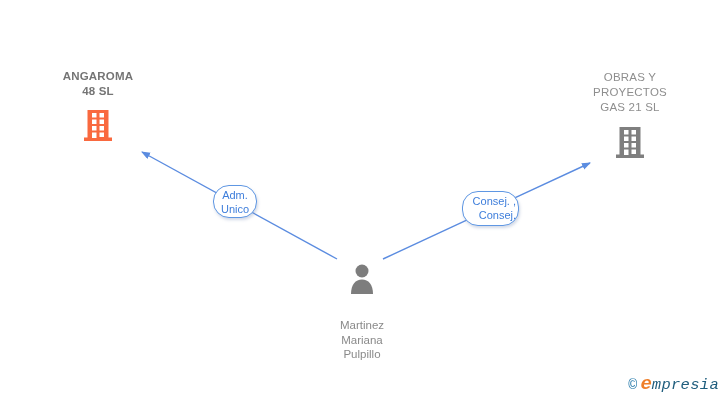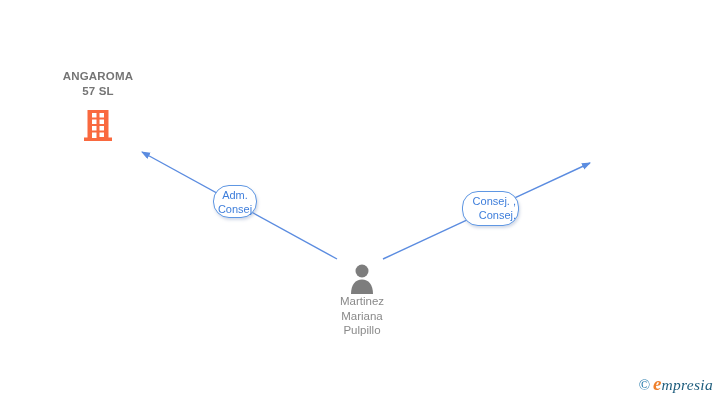--- a/index.html
+++ b/index.html
@@ -8,33 +8,33 @@
     font-family:"Liberation Sans","DejaVu Sans",sans-serif;
   }
   .edges{position:absolute;left:0;top:0;z-index:1;}
   .node{position:absolute;text-align:center;z-index:2;}
   .company-name{font-size:11.5px;line-height:15px;letter-spacing:.2px;}
   .company-1 .company-name{color:#757575;font-weight:bold;}
   .company-2 .company-name{color:#8e8e8e;font-weight:normal;}
   .node-icon{display:block;margin:0 auto;}
   .company-1 .node-icon{margin-top:11px;}
   .company-2 .node-icon{margin-top:12px;}
-  .person-name{margin-top:0;font-size:11.5px;line-height:14.5px;color:#8a8a8a;}
+  .person-name{margin-top:24px;font-size:11.5px;line-height:14.5px;color:#8a8a8a;}
   .edge-label{
     position:absolute;z-index:3;background:#ffffff;
     border:1px solid #5f97e3;border-radius:16px;
     color:#3e7edb;font-size:11px;line-height:13.5px;text-align:center;
     padding:3px 2px;box-sizing:border-box;
     box-shadow:1px 2px 3px rgba(130,150,185,0.35);
   }
   .label-1{left:213px;top:185px;width:44px;height:33px;}
   .label-2{left:462px;top:191px;width:57px;height:35px;text-align:right;}
   .logo{
-    position:absolute;right:15px;bottom:5px;z-index:2;
-    font-family:Liberation Serif, serif;font-style:italic;
+    position:absolute;right:9px;bottom:5px;z-index:2;
+    font-family:Liberation Mono, monospace;font-style:italic;
     white-space:nowrap;
   }
   .logo .copy{color:#2e7fae;font-size:15px;font-style:normal;margin-right:3px;}
   .logo .e{color:#ef7f2a;font-size:19px;font-weight:bold;}
   .logo .rest{color:#1e5d7d;font-size:15.5px;letter-spacing:.3px;}
 </style>
 </head>
 <body>
 
 <div class="canvas">
@@ -45,52 +45,71 @@
         <path d="M0,0 L9,3.5 L0,7 Z" fill="#5b8ce0"></path>
       </marker>
     </defs>
     <line x1="337" y1="259" x2="142" y2="152" stroke="#5b8ce0" stroke-width="1.4" marker-end="url(#arrow)"></line>
     <line x1="383" y1="259" x2="590" y2="163" stroke="#5b8ce0" stroke-width="1.4" marker-end="url(#arrow)"></line>
   </svg>
 
   <div class="node company-1" style="left:36px;top:69px;width:124px;">
     <div class="company-name">
       <div>ANGAROMA</div>
-      <div>57 SL</div>
+      <div>48 SL</div>
     </div>
     <svg class="node-icon" width="28" height="31" viewBox="0 0 28 31">
       <rect x="3.5" y="0" width="21" height="28" fill="#f9693f"></rect>
       <rect x="0" y="27.5" width="28" height="3.5" fill="#f9693f"></rect>
       <rect x="8" y="3" width="4.5" height="4.5" fill="#ffffff"></rect>
       <rect x="15.5" y="3" width="4.5" height="4.5" fill="#ffffff"></rect>
       <rect x="8" y="9.5" width="4.5" height="4.5" fill="#ffffff"></rect>
       <rect x="15.5" y="9.5" width="4.5" height="4.5" fill="#ffffff"></rect>
       <rect x="8" y="16" width="4.5" height="4.5" fill="#ffffff"></rect>
       <rect x="15.5" y="16" width="4.5" height="4.5" fill="#ffffff"></rect>
       <rect x="8" y="22.5" width="4.5" height="5.5" fill="#ffffff"></rect>
       <rect x="15.5" y="22.5" width="4.5" height="4.5" fill="#ffffff"></rect>
     </svg>
   </div>
 
+  <div class="node company-2" style="left:568px;top:70px;width:124px;">
+    <div class="company-name">
+      <div>OBRAS Y</div>
+      <div>PROYECTOS</div>
+      <div>GAS 21 SL</div>
+    </div>
+    <svg class="node-icon" width="28" height="31" viewBox="0 0 28 31">
+      <rect x="3.5" y="0" width="21" height="28" fill="#7f7f7f"></rect>
+      <rect x="0" y="27.5" width="28" height="3.5" fill="#7f7f7f"></rect>
+      <rect x="8" y="3" width="4.5" height="4.5" fill="#ffffff"></rect>
+      <rect x="15.5" y="3" width="4.5" height="4.5" fill="#ffffff"></rect>
+      <rect x="8" y="9.5" width="4.5" height="4.5" fill="#ffffff"></rect>
+      <rect x="15.5" y="9.5" width="4.5" height="4.5" fill="#ffffff"></rect>
+      <rect x="8" y="16" width="4.5" height="4.5" fill="#ffffff"></rect>
+      <rect x="15.5" y="16" width="4.5" height="4.5" fill="#ffffff"></rect>
+      <rect x="8" y="22.5" width="4.5" height="5.5" fill="#ffffff"></rect>
+      <rect x="15.5" y="22.5" width="4.5" height="4.5" fill="#ffffff"></rect>
+    </svg>
+  </div>
 
   <div class="node person" style="left:302px;top:264px;width:120px;">
     <svg class="node-icon" width="30" height="30" viewBox="0 0 30 30">
       <circle cx="15" cy="7" r="6.5" fill="#7d7d7d"></circle>
       <path d="M4,30 C4,20.5 8.5,15.5 15,15.5 C21.5,15.5 26,20.5 26,30 Z" fill="#7d7d7d"></path>
     </svg>
     <div class="person-name">
       <div>Martinez</div>
       <div>Mariana</div>
       <div>Pulpillo</div>
     </div>
   </div>
 
   <div class="edge-label label-1">
     <div>Adm.</div>
-    <div>Consej</div>
+    <div>Unico</div>
   </div>
   <div class="edge-label label-2">
     <div>Consej. ,</div>
     <div>Consej.</div>
   </div>
 
   <div class="logo">
     <span class="copy">©</span><span class="e">e</span><span class="rest">mpresia</span>
   </div>
 

